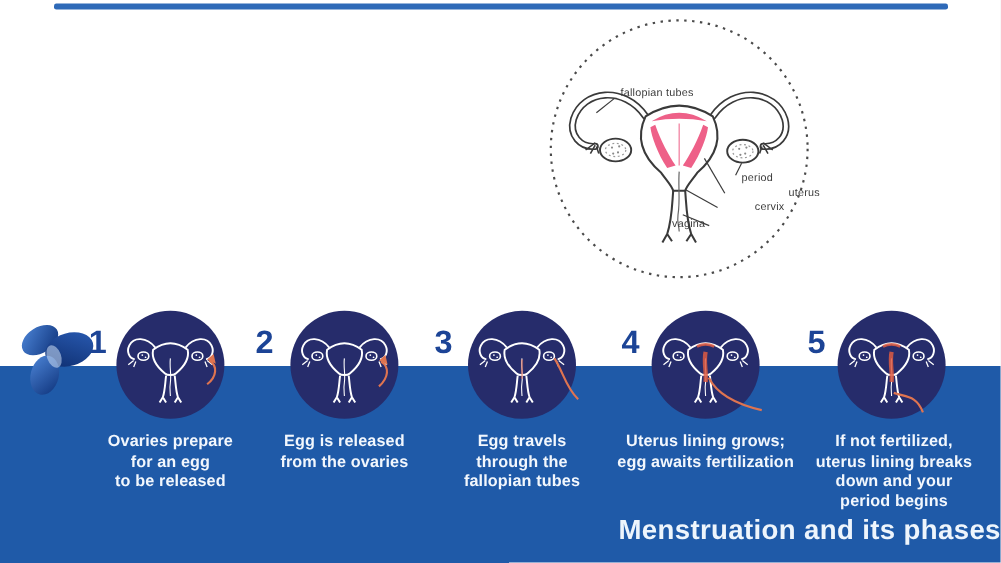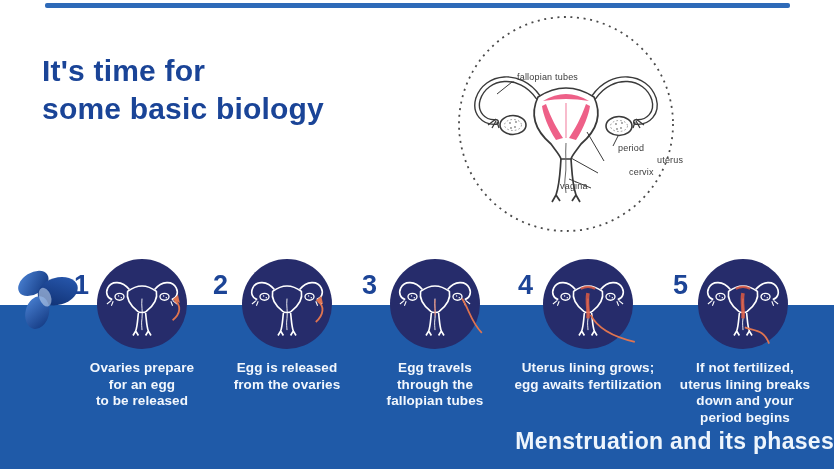--- a/index.html
+++ b/index.html
@@ -53,22 +53,20 @@
     letter-spacing:.3px;
   }
 </style>
 </head>
 <body>
 
 <div class="stage">
 
   <div class="top-bar"></div>
 
-  <div class="title">It's time for
-some basic biology</div>
 
   <div class="diagram">
     <svg width="240" height="235" viewBox="0 0 240 235">
       <circle cx="116" cy="119" r="107" fill="#ffffff" stroke="#4a4a4a" stroke-width="1.8" stroke-dasharray="2 4.6"></circle>
 
       <g>
         <path d="M 88,92 C 70,66 36,70 28,94 C 24,108 34,118 46,117" stroke="#3a3a3a" stroke-width="6" fill="none" stroke-linecap="round"></path>
         <path d="M 88,92 C 70,66 36,70 28,94 C 24,108 34,118 46,117" stroke="#ffffff" stroke-width="3.2" fill="none" stroke-linecap="round"></path>
         <path d="M 46,114 L 38,120 M 46,116 L 42,123 M 47,117 L 49,123" stroke="#3a3a3a" stroke-width="1.3" fill="none"></path>
       </g>

